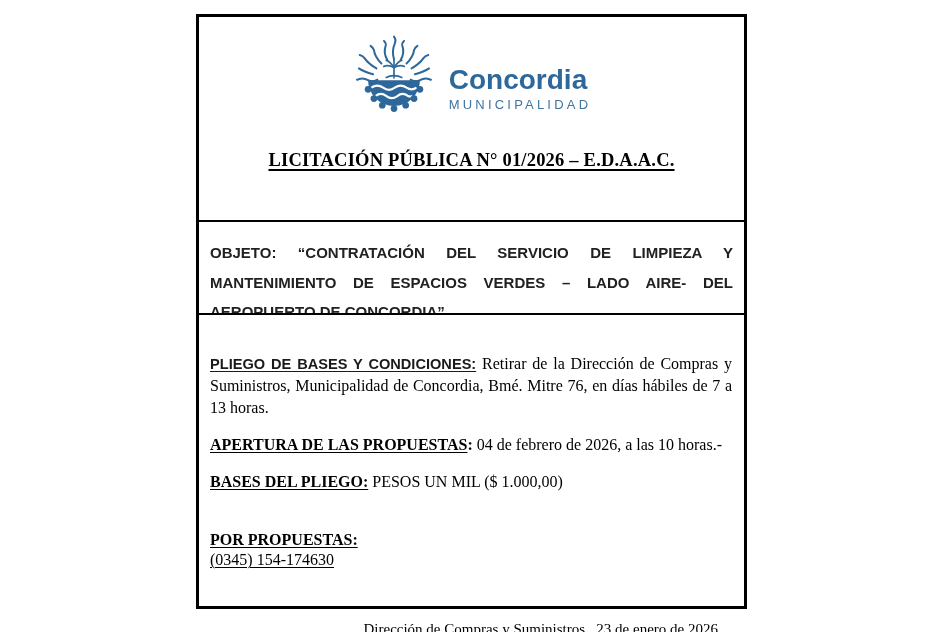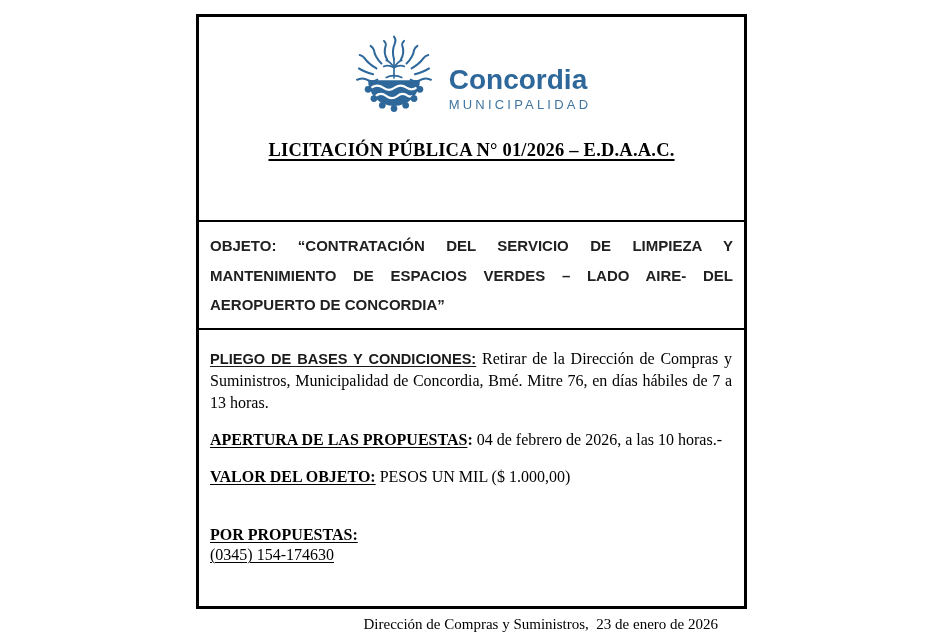--- a/index.html
+++ b/index.html
@@ -31,48 +31,48 @@
     font-family: "Liberation Sans", sans-serif;
     font-size: 13px; letter-spacing: 3.2px; color: #41759F;
     margin-top: 2px;
   }
   .dept {
     margin-top: 24px;
     font-style: italic; font-weight: bold; font-size: 16px;
     letter-spacing: 0.3px;
   }
   .title {
-    margin-top: 13px;
+    margin-top: 23px;
     font-weight: bold; font-size: 18.5px;
     text-decoration: underline;
     text-underline-offset: 3px;
     text-decoration-thickness: 1.5px;
     letter-spacing: 0.2px;
   }
 
   
   .objeto {
     border-top: 2px solid #000;
     border-bottom: 2px solid #000;
-    height: 110px;
-    padding: 9px 11px 0 11px;
+    height: 95px;
+    padding: 16px 11px 0 11px;
     font-family: "Liberation Sans", sans-serif;
     font-weight: bold; font-size: 15px; line-height: 29.5px;
     color: #212121;
     text-align: justify;
     overflow: hidden;
   }
 
   
   .body { position: relative; height: 292px; padding: 0 12px 0 11px; }
   .serif { font-family: "Liberation Serif", serif; font-size: 16px; }
   .u { text-decoration: underline; text-decoration-thickness: 1px; text-underline-offset: 2px; margin-top: 16px; }
 
   .para { line-height: 22px; }
-  .pliego { margin-top: 18px; text-align: justify; }
+  .pliego { margin-top: 38px; text-align: justify; }
   .label-sans {
     font-family: "Liberation Sans", sans-serif;
     font-weight: bold; font-size: 14.6px; color: #1a1a1a;
     text-decoration: underline; text-decoration-thickness: 1.4px; text-underline-offset: 2px;
   }
   .label-serif {
     font-family: "Liberation Serif", serif;
     font-weight: bold; font-size: 16px;
     text-decoration: underline; text-decoration-thickness: 1.3px; text-underline-offset: 2px;
   }
@@ -146,21 +146,21 @@
     </div>
 
     <div class="objeto">OBJETO: “CONTRATACIÓN DEL SERVICIO DE LIMPIEZA Y MANTENIMIENTO DE ESPACIOS VERDES – LADO AIRE- DEL AEROPUERTO DE CONCORDIA”</div>
 
     <div class="body">
 
       <p class="para pliego"><span class="label-sans">PLIEGO DE BASES Y CONDICIONES:</span><span class="serif"> Retirar de la Dirección de Compras y Suministros, Municipalidad de Concordia, Bmé. Mitre 76, en días hábiles de 7 a 13 horas.</span></p>
 
       <p class="para apertura"><span class="label-serif">APERTURA DE LAS PROPUESTAS</span><span class="bold-serif">:</span><span class="serif"> 04 de febrero de 2026, a las 10 horas.-</span></p>
 
-      <p class="para valor"><span class="label-serif">VALOR DEL OBJETO:</span><span class="serif"> PESOS UN MIL ($ 1.000,00)</span></p>
+      <p class="para valor"><span class="label-serif">BASES DEL PLIEGO:</span><span class="serif"> PESOS UN MIL ($ 1.000,00)</span></p>
 
       <div class="consultas">
         <p><span class="label-serif">POR PROPUESTAS:</span></p>
         <p><span class="serif u">(0345) 154-174630</span></p>
       </div>
 
       <p class="footer">Dirección de Compras y Suministros,  23 de enero de 2026</p>
     </div>
 
   </div>

